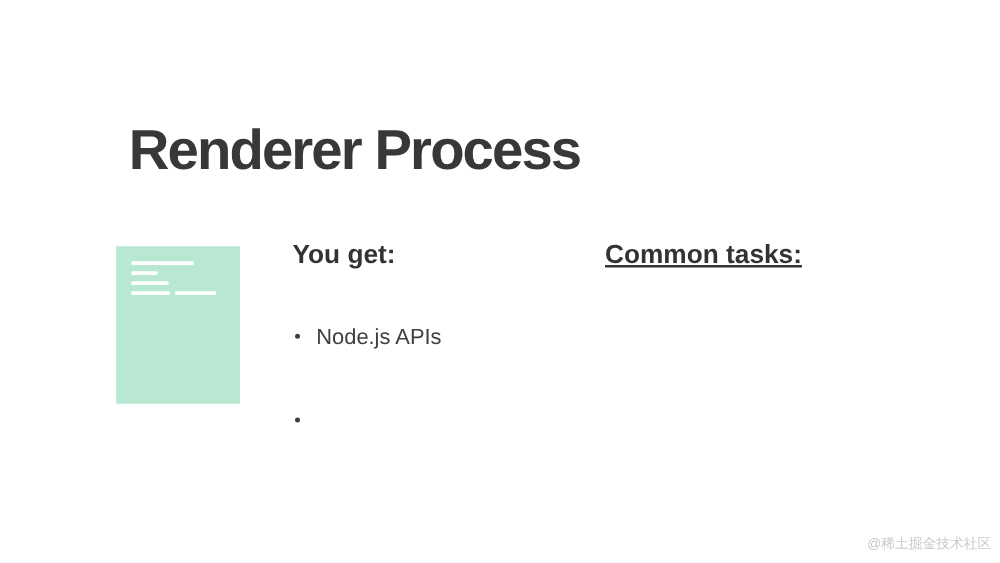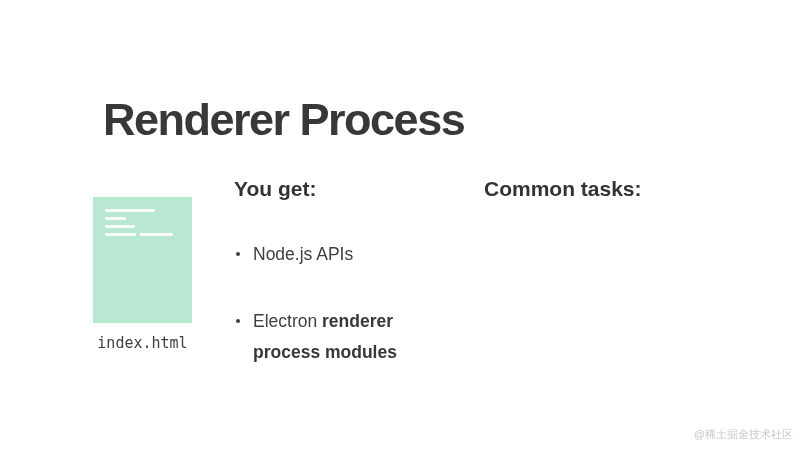--- a/index.html
+++ b/index.html
@@ -44,31 +44,31 @@
   .filename {
     position: absolute;
     left: 93px;
     top: 334px;
     width: 99px;
     text-align: center;
     font-family: "DejaVu Sans Mono", "Liberation Mono", monospace;
     font-size: 15px;
     color: var(--body-color, #3f3f3f);
   }
-  .col { position: absolute; top: 174px; }
+  .col { position: absolute; top: 189px; }
   .col-left  { left: 234px; width: 186px; }
   .col-right { left: 474px; width: 200px; }
   .col h2 {
     margin: 0 0 13px 0;
     font-size: 21px;
     font-weight: 700;
     line-height: 29px;
     color: var(--heading-color, #333333);
   }
-  .col-right h2 { margin-left: 10px; }
+  .col-right h2 { margin-left: 10px; text-decoration: underline; }
   .col ul { list-style: none; margin: 0; padding: 0; }
   .col li {
     position: relative;
     padding-left: 19px;
     font-size: 17.5px;
     line-height: 31px;
     color: var(--body-color, #3f3f3f);
     margin-top: 36px;
   }
   .dot {
@@ -99,28 +99,26 @@
   <h1 class="title">Renderer Process</h1>
 
   <div class="file-card">
     <div class="doc-line l1"></div>
     <div class="doc-line l2"></div>
     <div class="doc-line l3"></div>
     <div class="doc-line l4a"></div>
     <div class="doc-line l4b"></div>
   </div>
 
-  <div class="filename">index.html</div>
 
   <section class="col col-left">
     <h2>You get:</h2>
     <ul>
         <li><span class="dot"></span><span class="li-text"><span>Node.js APIs</span></span></li>
-        <li><span class="dot"></span><span class="li-text"><span>Electron </span><b>renderer
-process modules</b></span></li>
+        <li><span class="dot"></span></li>
       </ul>
   </section>
 
   <section class="col col-right">
     <h2>Common tasks:</h2>
   </section>
 
   <div class="watermark">@稀土掘金技术社区</div>
 
 </div>

